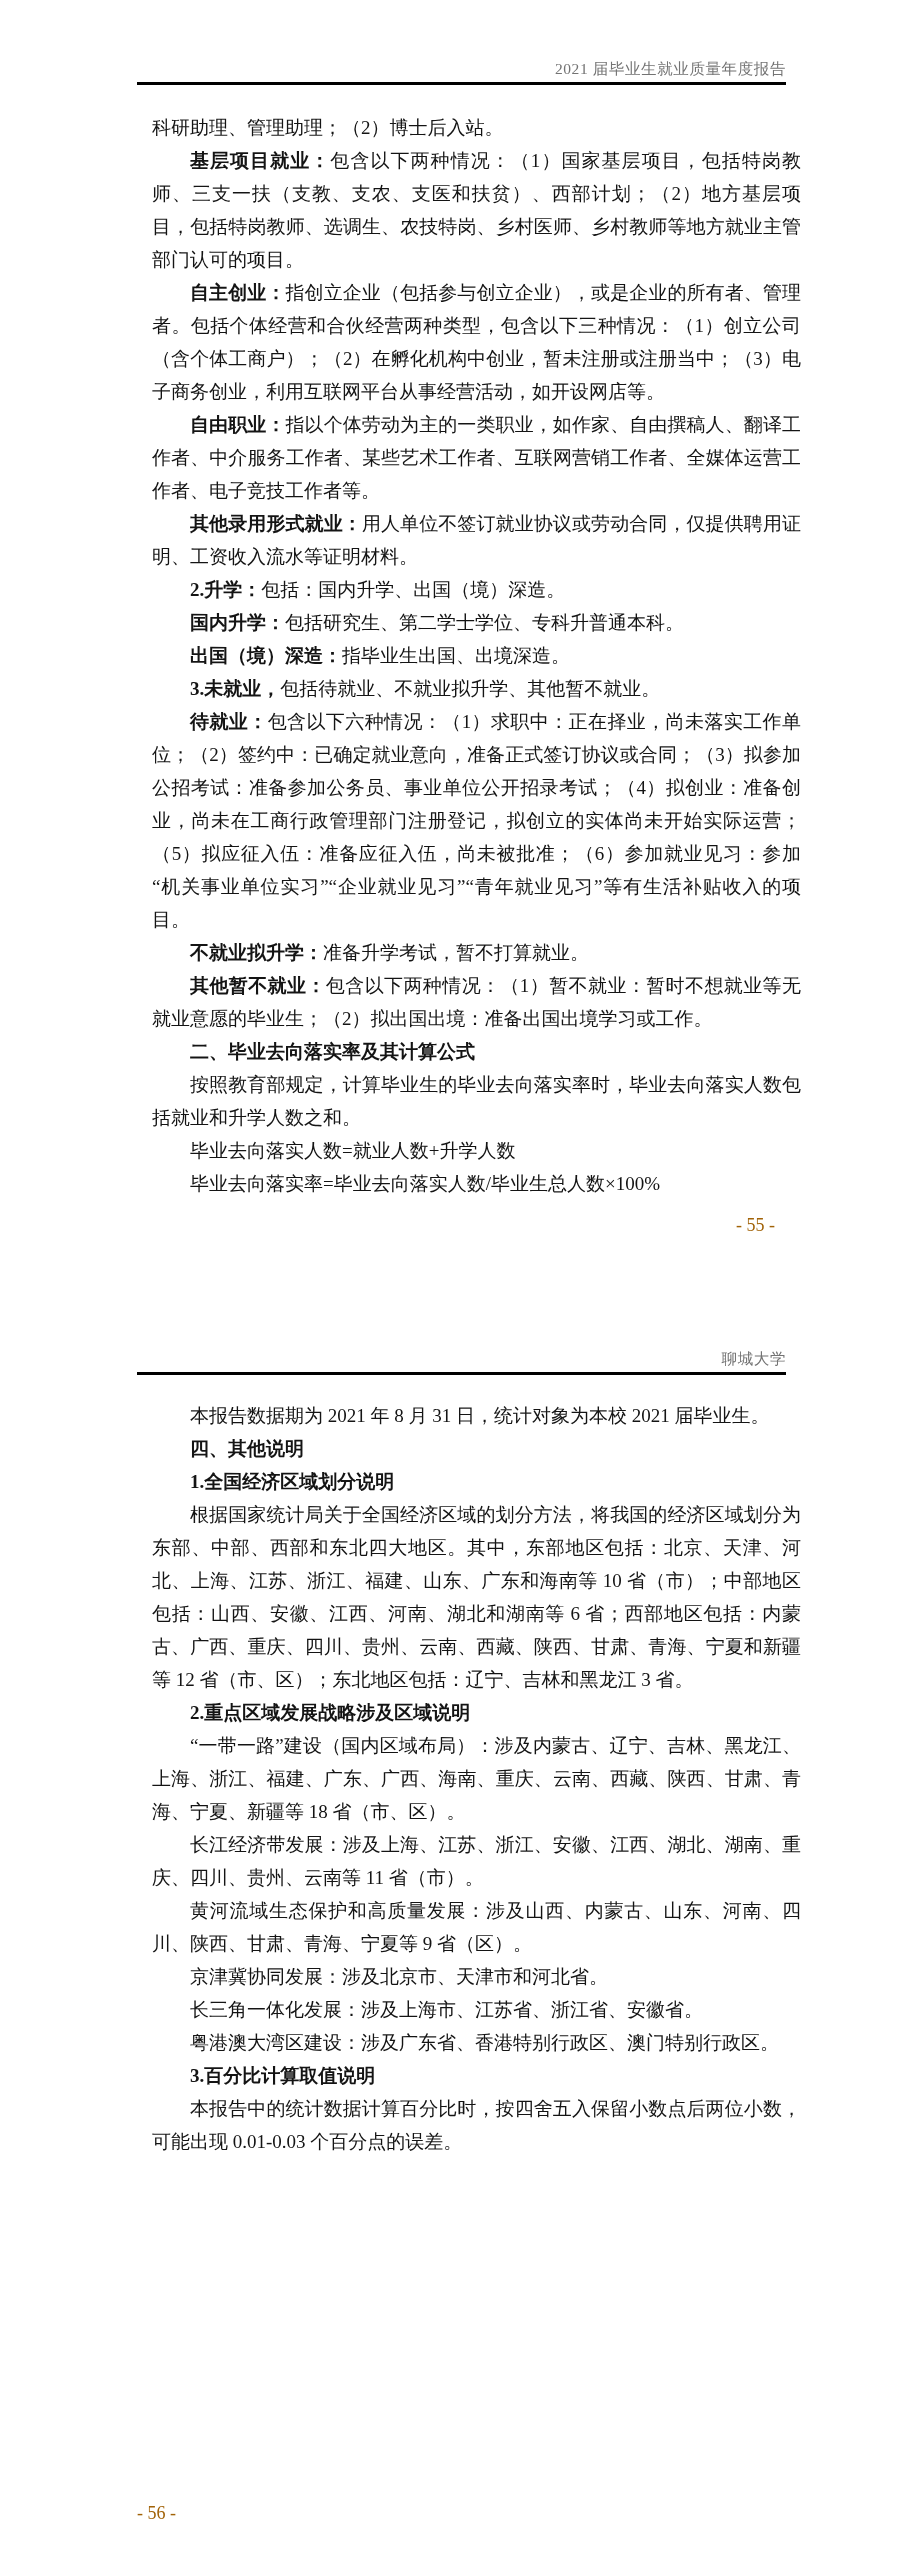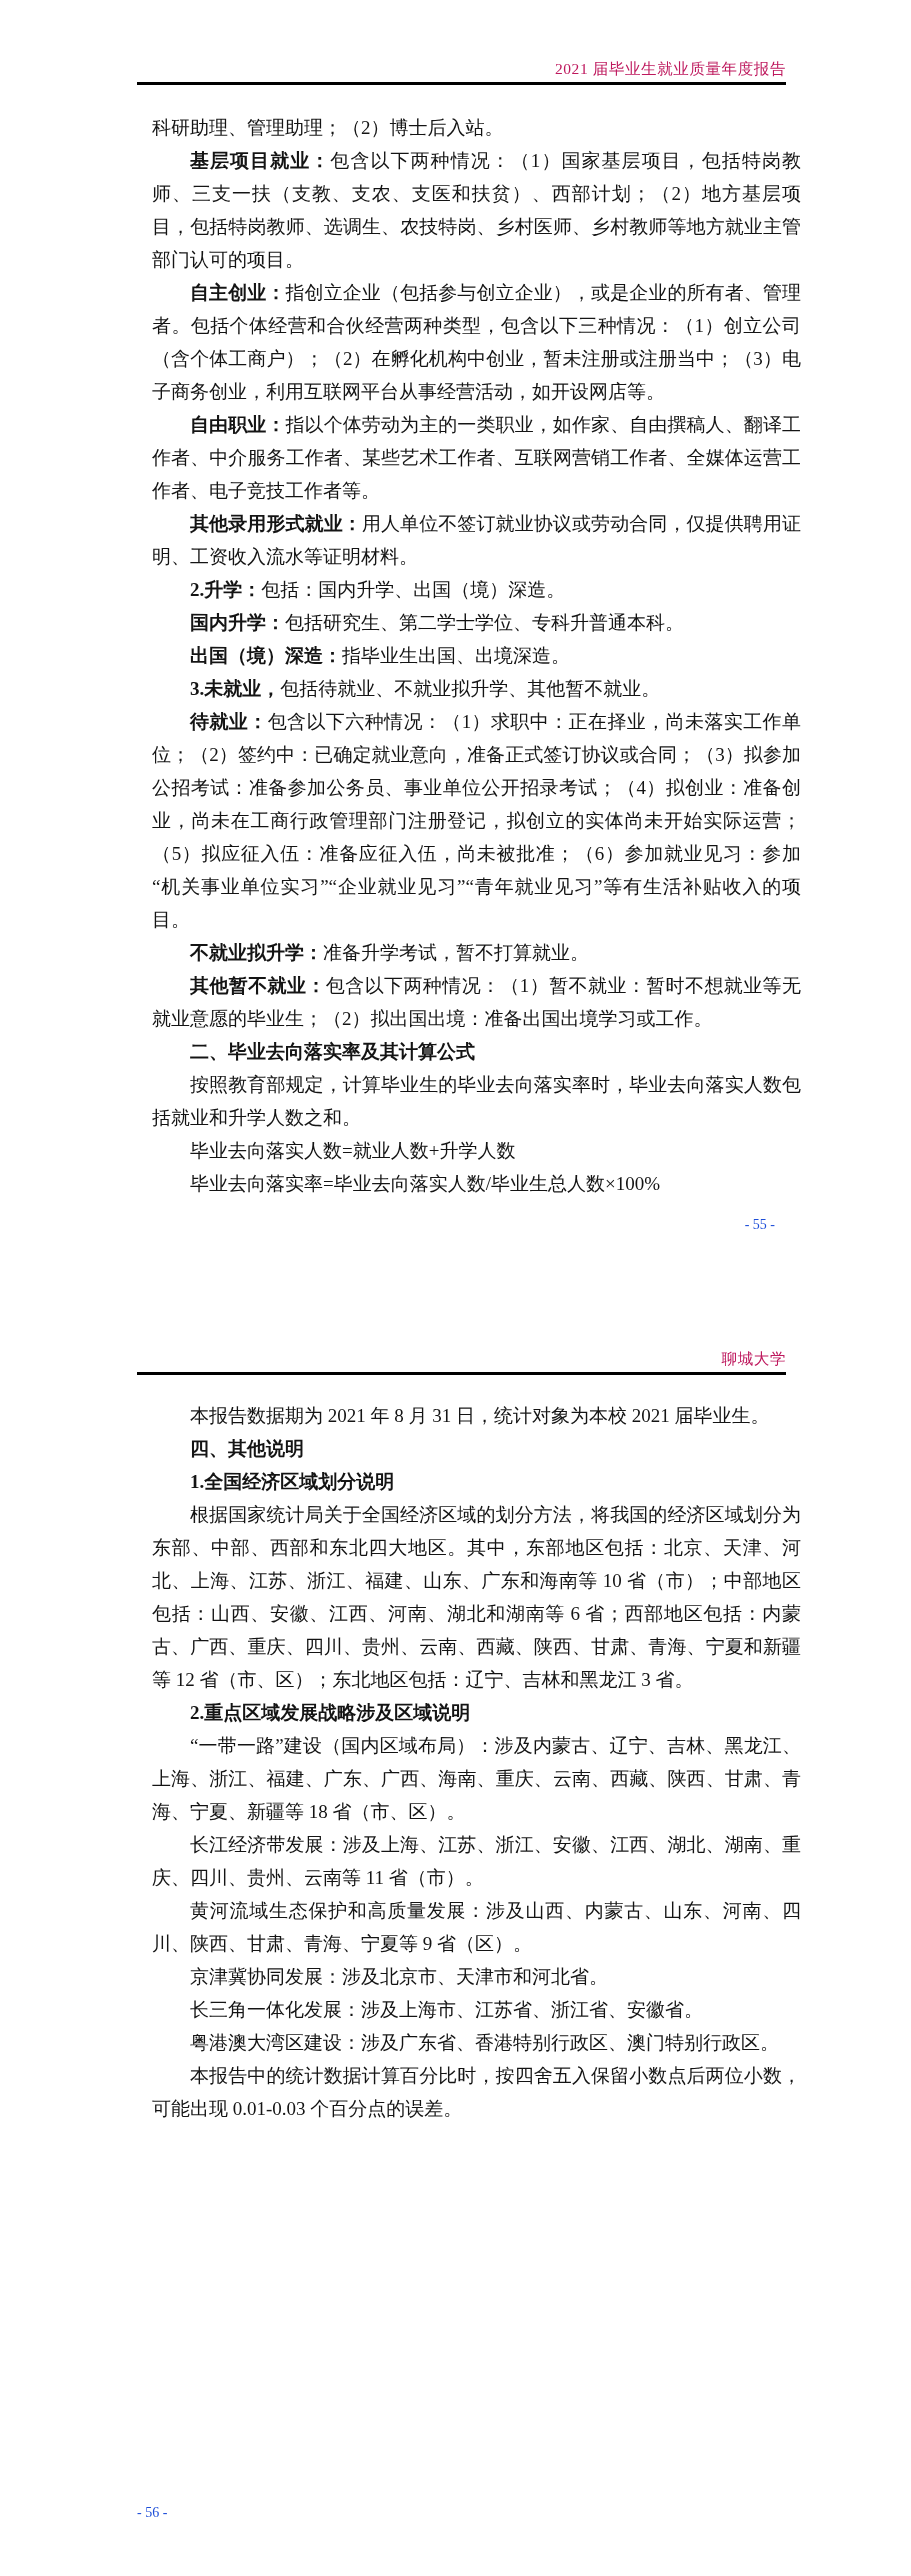--- a/index.html
+++ b/index.html
@@ -5,35 +5,35 @@
   html,body{margin:0;padding:0;}
   body{
     width:911px;height:2576px;position:relative;background:#ffffff;
     font-family:"Liberation Serif","DejaVu Serif",serif;color:#111;
     -webkit-font-smoothing:antialiased;
   }
   .sheet{position:absolute;left:0;width:911px;height:1288px;background:#ffffff;overflow:hidden;}
   #p1{top:0;}
   #p2{top:1288px;}
 
-  .hdr-title{position:absolute;left:137px;width:649px;font-size:15.5px;line-height:19.5px;color:#be185d;letter-spacing:0.6px;}
+  .hdr-title{position:absolute;left:137px;width:649px;font-size:15.5px;line-height:19.5px;color:#737373;letter-spacing:0.6px;}
   #p1 .hdr-title{top:59px;text-align:right;}
   #p2 .hdr-title{top:61px;text-align:right;}
   .hdr-rule{position:absolute;left:137px;width:649px;height:2.9px;background:#000;}
   #p1 .hdr-rule{top:82px;}
   #p2 .hdr-rule{top:84px;}
 
   .pagebody{position:absolute;left:152px;width:649px;top:111px;}
   .para{margin:0;font-size:19px;line-height:33px;text-align:justify;color:#141414;}
   .para.indent{text-indent:2em;}
   .para.plain{text-indent:0;}
   .seg.bold{font-weight:bold;}
   .para.heading{font-weight:bold;}
 
-  .pagenum{position:absolute;font-size:14px;line-height:18.4px;color:#1d4ed8;font-family:Liberation Serif, serif;}
+  .pagenum{position:absolute;font-size:18px;line-height:18.4px;color:#a16207;font-family:Liberation Serif, serif;}
   #p1 .pagenum{left:137px;width:638px;text-align:right;top:1216px;}
   #p2 .pagenum{left:137px;top:1216px;text-align:left;}
 </style>
 </head>
 <body>
 
 <div>
 
   <section class="sheet" id="p1">
     <div class="hdr-title">2021 届毕业生就业质量年度报告</div>
@@ -67,19 +67,20 @@
         <p class="para indent heading"><span class="seg bold">四、其他说明</span></p>
         <p class="para indent heading"><span class="seg bold">1.全国经济区域划分说明</span></p>
         <p class="para indent"><span class="seg">根据国家统计局关于全国经济区域的划分方法，将我国的经济区域划分为东部、中部、西部和东北四大地区。其中，东部地区包括：北京、天津、河北、上海、江苏、浙江、福建、山东、广东和海南等 10 省（市）；中部地区包括：山西、安徽、江西、河南、湖北和湖南等 6 省；西部地区包括：内蒙古、广西、重庆、四川、贵州、云南、西藏、陕西、甘肃、青海、宁夏和新疆等 12 省（市、区）；东北地区包括：辽宁、吉林和黑龙江 3 省。</span></p>
         <p class="para indent heading"><span class="seg bold">2.重点区域发展战略涉及区域说明</span></p>
         <p class="para indent"><span class="seg">“一带一路”建设（国内区域布局）：涉及内蒙古、辽宁、吉林、黑龙江、上海、浙江、福建、广东、广西、海南、重庆、云南、西藏、陕西、甘肃、青海、宁夏、新疆等 18 省（市、区）。</span></p>
         <p class="para indent"><span class="seg">长江经济带发展：涉及上海、江苏、浙江、安徽、江西、湖北、湖南、重庆、四川、贵州、云南等 11 省（市）。</span></p>
         <p class="para indent"><span class="seg">黄河流域生态保护和高质量发展：涉及山西、内蒙古、山东、河南、四川、陕西、甘肃、青海、宁夏等 9 省（区）。</span></p>
         <p class="para indent"><span class="seg">京津冀协同发展：涉及北京市、天津市和河北省。</span></p>
         <p class="para indent"><span class="seg">长三角一体化发展：涉及上海市、江苏省、浙江省、安徽省。</span></p>
         <p class="para indent"><span class="seg">粤港澳大湾区建设：涉及广东省、香港特别行政区、澳门特别行政区。</span></p>
+        <p class="para indent heading"><span class="seg bold">3.百分比计算取值说明</span></p>
         <p class="para indent"><span class="seg">本报告中的统计数据计算百分比时，按四舍五入保留小数点后两位小数，可能出现 0.01-0.03 个百分点的误差。</span></p>
       </div>
     <div class="pagenum">- 56 -</div>
   </section>
 
 </div>
 
 
 </body></html>

